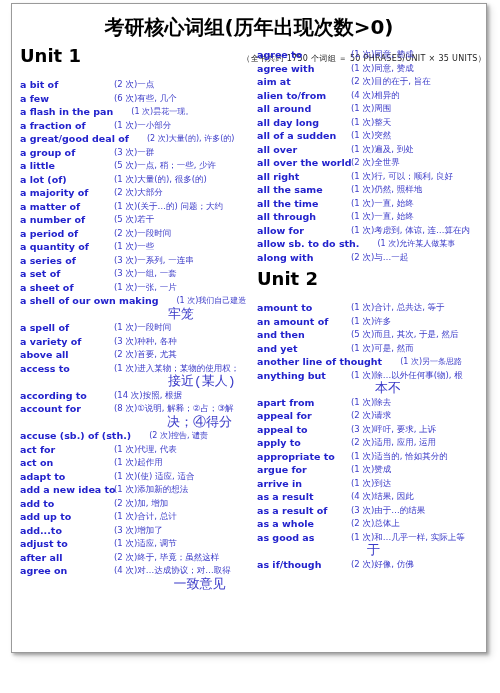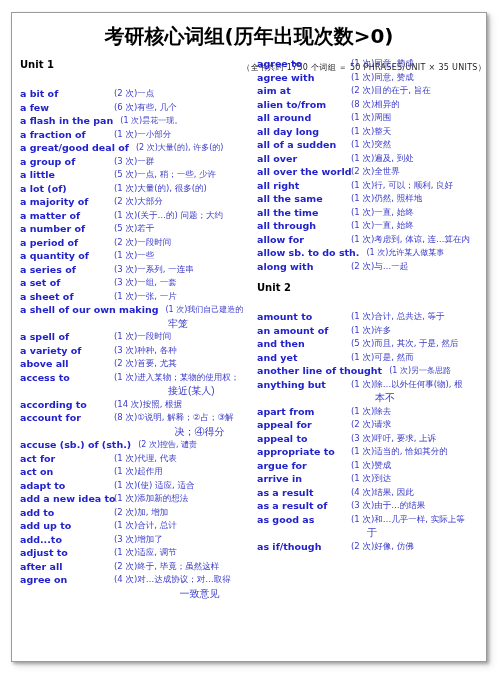--- a/index.html
+++ b/index.html
@@ -4,21 +4,21 @@
 <style>
   html,body{margin:0;padding:0;}
   body{
     width:500px;height:693px;
     background:#ffffff;
     font-family:"Liberation Sans","DejaVu Sans",sans-serif;
     overflow:hidden;
   }
   #page{
     position:absolute;
-    left:11px;top:12px;
+    left:11px;top:3px;
     width:476px;height:650px;
     background:#ffffff;
     border:1px solid #9a9a9a;
     box-shadow:2px 2px 3px rgba(0,0,0,0.30), 4px 4px 7px rgba(0,0,0,0.12);
     box-sizing:border-box;
     overflow:hidden;
   }
   .title{
     text-align:center;
     font-weight:bold;
@@ -46,21 +46,21 @@
   .col{
     position:absolute;
     top:0;
     width:237px;
     height:604px;
   }
   .col-left{left:0;}
   .col-right{left:237px;}
   .unit-head{
     font-weight:bold;
-    font-size:10px;
+    font-size:18px;
     color:#000000;
     margin:0 0 0 8px;
     line-height:16px;
     font-family:"DejaVu Sans","Liberation Sans",sans-serif;
   }
   .spacer{height:14px;}
   .spacer-sm{height:7px;}
   .entry{
     display:flex;
     align-items:flex-start;
@@ -71,34 +71,34 @@
   }
   .term{
     color:#2222cc;
     font-weight:bold;
     font-size:9.5px;
     white-space:nowrap;
     font-family:"DejaVu Sans","Liberation Sans",sans-serif;
     flex:0 0 auto;
   }
   .term.w-fixed{width:94px;}
-  .term.w-auto{width:auto;padding-right:7px;}
+  .term.w-auto{width:auto;padding-right:18px;}
   .def{
     color:#3a3ac8;
     font-size:8.5px;
     font-family:"DejaVu Sans","Liberation Sans",sans-serif;
     flex:1 1 auto;
     white-space:nowrap;
     overflow:hidden;
   }
   .def.small{font-size:8px;}
   .cont{
     color:#3a3ac8;
-    font-size:10px;
-    font-family:Liberation Sans, sans-serif;
+    font-size:13px;
+    font-family:Liberation Mono, monospace;
     margin-left:8px;
     line-height:13.5px;
   }
   .cont.ind1{padding-left:130px;text-align:center;}
   .cont.ind2{padding-left:148px;}
   .cont.ind3{padding-left:110px;}
   .cont.ind4{padding-left:118px;}
 </style>
 </head>
 <body>
@@ -266,21 +266,21 @@
           <div class="entry">
             <span class="term w-fixed">agree with</span>
             <span class="def">(1 次)同意, 赞成</span>
           </div>
           <div class="entry">
             <span class="term w-fixed">aim at</span>
             <span class="def">(2 次)目的在于, 旨在</span>
           </div>
           <div class="entry">
             <span class="term w-fixed">alien to/from</span>
-            <span class="def">(8 次)相异的</span>
+            <span class="def">(4 次)相异的</span>
           </div>
           <div class="entry">
             <span class="term w-fixed">all around</span>
             <span class="def">(1 次)周围</span>
           </div>
           <div class="entry">
             <span class="term w-fixed">all day long</span>
             <span class="def">(1 次)整天</span>
           </div>
           <div class="entry">
@@ -359,40 +359,48 @@
           </div>
           <div class="entry">
             <span class="term w-fixed">appeal for</span>
             <span class="def">(2 次)请求</span>
           </div>
           <div class="entry">
             <span class="term w-fixed">appeal to</span>
             <span class="def">(3 次)呼吁, 要求, 上诉</span>
           </div>
           <div class="entry">
+            <span class="term w-fixed">apply to</span>
+            <span class="def">(2 次)适用, 应用, 运用</span>
+          </div>
+          <div class="entry">
             <span class="term w-fixed">appropriate to</span>
             <span class="def">(1 次)适当的, 恰如其分的</span>
           </div>
           <div class="entry">
             <span class="term w-fixed">argue for</span>
             <span class="def">(1 次)赞成</span>
           </div>
           <div class="entry">
             <span class="term w-fixed">arrive in</span>
             <span class="def">(1 次)到达</span>
           </div>
           <div class="entry">
             <span class="term w-fixed">as a result</span>
             <span class="def">(4 次)结果, 因此</span>
           </div>
           <div class="entry">
             <span class="term w-fixed">as a result of</span>
             <span class="def">(3 次)由于…的结果</span>
           </div>
           <div class="entry">
+            <span class="term w-fixed">as a whole</span>
+            <span class="def">(2 次)总体上</span>
+          </div>
+          <div class="entry">
             <span class="term w-fixed">as good as</span>
             <span class="def">(1 次)和…几乎一样, 实际上等</span>
           </div>
           <div class="cont ind3">于</div>
           <div class="entry">
             <span class="term w-fixed">as if/though</span>
             <span class="def">(2 次)好像, 仿佛</span>
           </div>
         </div>
     </div>

